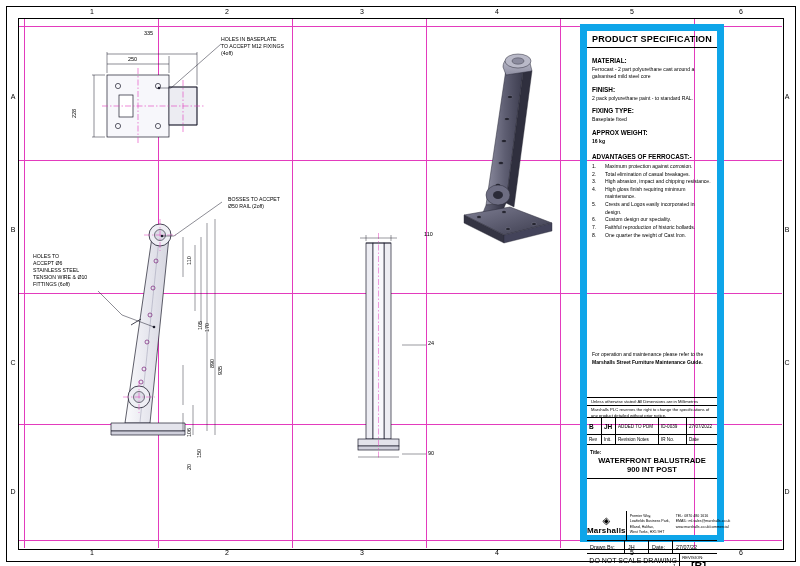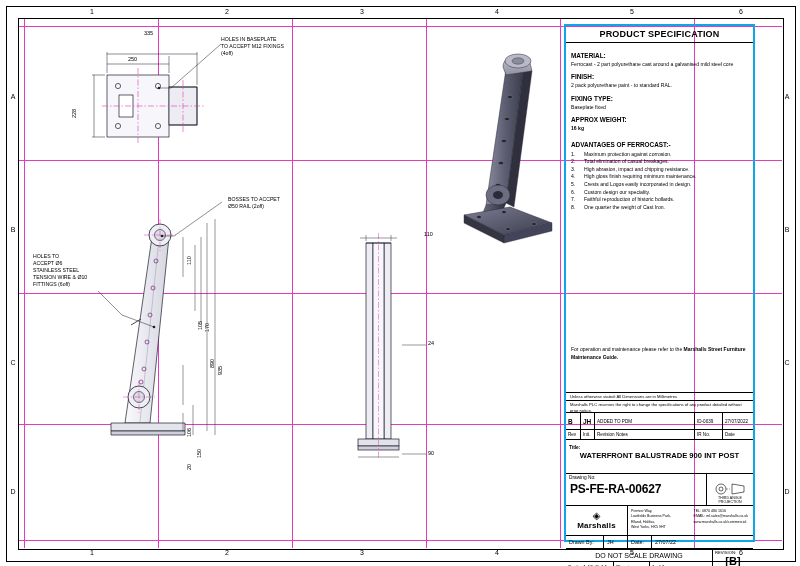--- a/index.html
+++ b/index.html
@@ -13,21 +13,21 @@
 
   
   .mg{position:absolute;background:#e33bbd;}
   .mg-h{height:1px;}
   .mg-v{width:1px;}
   .dim-txt{position:absolute;font-size:5.5px;color:#000;white-space:nowrap;}
   .dim-txt.rot{transform-origin:left top;transform:rotate(-90deg);}
   .note{position:absolute;font-size:5.2px;color:#000;line-height:1.35;white-space:pre;}
 
   
-  .spec{position:absolute;left:564px;top:24px;width:191px;height:518px;border:2px solid #0ea5e9;box-sizing:border-box;}
+  .spec{position:absolute;left:580px;top:24px;width:144px;height:518px;border:7px solid #0ea5e9;box-sizing:border-box;}
   .spec-title{height:16px;border-bottom:1px solid #000;display:flex;align-items:center;justify-content:center;font-size:9px;font-weight:bold;letter-spacing:.2px;}
   .spec-body{padding:4px 5px 0 5px;}
   .spec-h{font-size:6.4px;font-weight:bold;margin-top:5px;}
   .spec-p{font-size:5.1px;line-height:1.45;margin-top:2px;}
   .adv-h{font-size:6.4px;font-weight:bold;margin-top:8px;}
   .adv-list{margin-top:3px;}
   .adv-row{display:flex;font-size:5.1px;line-height:1.5;}
   .adv-n{width:13px;flex:none;}
   .adv-t{flex:1;}
 
@@ -408,35 +408,20 @@
         <div class="c4">IR No.</div>
         <div class="c5">Date</div>
       </div>
     </div>
 
     <div class="tb-title">
       <div class="lbl">Title:</div>
       <div class="val">WATERFRONT BALUSTRADE 900 INT POST</div>
     </div>
 
-    <div class="tb-dno">
-      <div class="left">
-        <div class="lbl">Drawing No:</div>
-        <div class="val">PS-FE-RA-00627</div>
-      </div>
-      <div class="right">
-        <svg width="40" height="14" viewBox="0 0 40 14">
-          <circle cx="11" cy="7" r="5" fill="none" stroke="#000" stroke-width="0.6"></circle>
-          <circle cx="11" cy="7" r="2" fill="none" stroke="#000" stroke-width="0.6"></circle>
-          <path d="M22,2 L34,4 L34,10 L22,12 Z" fill="none" stroke="#000" stroke-width="0.6"></path>
-          <line x1="16" y1="7" x2="20" y2="7" stroke="#000" stroke-width="0.4" stroke-dasharray="2,1"></line>
-        </svg>
-        <div class="pt">THIRD ANGLE PROJECTION</div>
-      </div>
-    </div>
 
     <div class="tb-addr">
       <div class="logo">
         <div class="mark">◈</div>
         <div class="name">Marshalls</div>
       </div>
       <div class="a1" style="white-space:pre;">Premier Way,
 Lowfields Business Park,
 Elland, Halifax,
 West Yorks, HX5 9HT</div>

